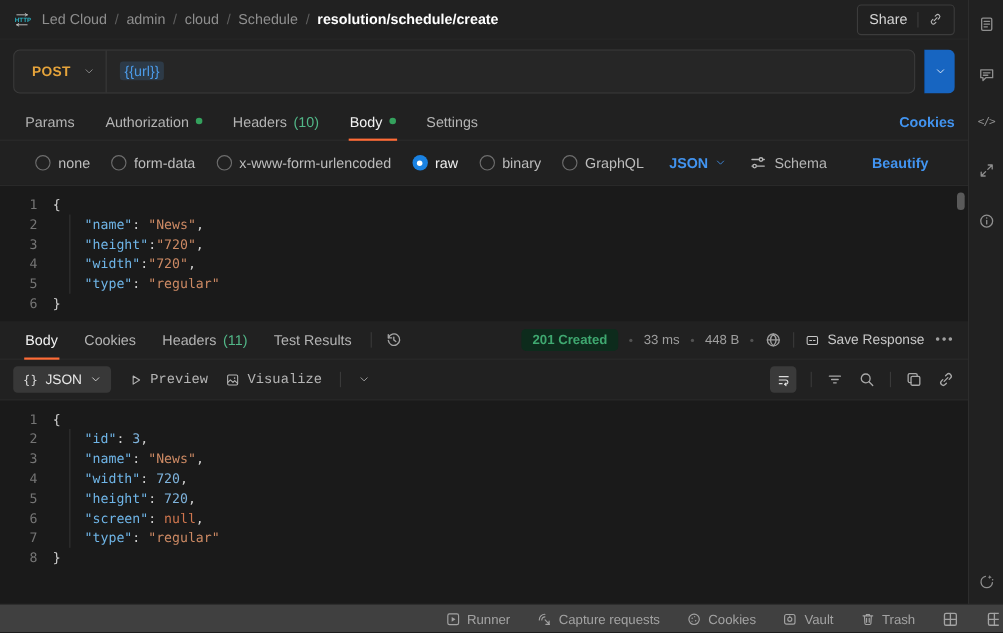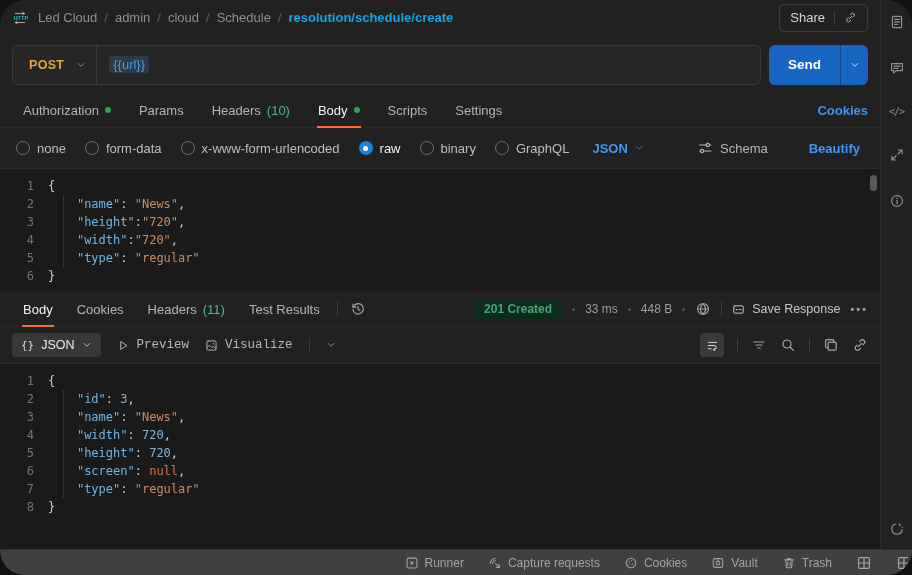--- a/index.html
+++ b/index.html
@@ -1,35 +1,35 @@
 <!DOCTYPE html>
 <html><head>
 <meta charset="utf-8">
 <style>
   * { margin:0; padding:0; box-sizing:border-box; }
   html,body { background:#111; }
   body { font-family:"Liberation Sans", sans-serif; }
-  #app { position:relative; width:912px; height:575px; background:#212121; overflow:hidden; color:#c9c9c9;border-radius:25px; }
+  #app { position:relative; width:912px; height:575px; background:#212121; overflow:hidden; color:#c9c9c9; }
 
   
   .icon { display:inline-flex; align-items:center; justify-content:center; flex:none; }
   .icon svg { width:16px; height:16px; stroke:currentColor; fill:none; stroke-width:1.2; stroke-linecap:round; stroke-linejoin:round; }
   .icon.sm svg { width:13px; height:13px; }
   .icon.xs svg { width:10px; height:10px; }
 
   
   #main { position:absolute; left:0; top:0; width:880px; height:549px; display:flex; flex-direction:column; }
   #side { position:absolute; right:0; top:0; width:32px; height:549px; border-left:1px solid #2d2d2d; display:flex; flex-direction:column; align-items:center; padding-top:14px; gap:30px; color:#8f8f8f; }
   #statusbar { position:absolute; left:0; bottom:0; width:912px; height:26px; background:#404040; border-top:1px solid #2e2e2e; display:flex; align-items:center; justify-content:flex-end; gap:24px; font-size:12px; color:#a3a3a3; padding-right:4px; overflow:hidden; }
 
   
   .header { height:36px; flex:none; display:flex; align-items:center; padding:0 12px; gap:10px; border-bottom:1px solid #272727; }
   .crumbs { display:flex; align-items:center; gap:7px; font-size:13px; color:#8f8f8f; white-space:nowrap; }
   .crumb-sep { color:#5f5f5f; }
-  .crumb-current { color:#0ea5e9; font-weight:700; }
+  .crumb-current { color:#ffffff; font-weight:700; }
   .share-btn { margin-left:auto; height:28px; border:1px solid #3c3c3c; border-radius:4px; display:flex; align-items:center; padding:0 10px; gap:9px; color:#d4d4d4; font-size:13px; }
   .share-btn .vsep { width:1px; height:14px; background:#3c3c3c; }
   .share-btn .icon { color:#b9b9b9; }
 
   
   .urlrow { height:57px; flex:none; display:flex; align-items:center; padding:0 12px; gap:8px;text-align:center; }
   .urlbar { flex:1; height:40px; background:#262626; border:1px solid #3a3a3a; border-radius:6px; display:flex; align-items:center; overflow:hidden; }
   .method { color:#e6a43b; font-weight:700; font-size:12.5px; padding:0 12px 0 16px; letter-spacing:.3px; }
   .method-chev { color:#9a9a9a; padding-right:10px; }
   .urlbar .vsep { width:1px; height:40px; background:#3a3a3a; }
@@ -44,21 +44,21 @@
   .tabsrow { height:35px; flex:none; display:flex; align-items:stretch; padding:0 12px; border-bottom:1px solid #2b2b2b; font-size:13px; }
   .tabs { display:flex; gap:6px; }
   .tab { position:relative; display:flex; align-items:center; gap:6px; padding:0 11px; color:#b4b4b4; cursor:default; }
   .tab.active { color:#f3f3f3; }
   .tab.active::after { content:""; position:absolute; left:10px; right:10px; bottom:-1px; height:2px; background:#ff6c37; }
   .tab .count { color:#52b788; }
   .tab .dot { width:6px; height:6px; border-radius:50%; background:#34a15d; }
   .cookies-link { margin-left:auto; align-self:center; color:#4294f0; font-weight:600; }
 
   
-  .bodyrow { height:40px; flex:none; display:flex; align-items:center; padding:0 16px; gap:19px; font-size:13px; }
+  .bodyrow { height:40px; flex:none; display:flex; align-items:center; padding:0 32px; gap:19px; font-size:13px; }
   .radio { display:flex; align-items:center; gap:7px; color:#bdbdbd; }
   .radio .rc { width:14px; height:14px; border-radius:50%; border:1.5px solid #6e6e6e; flex:none; }
   .radio.sel { color:#f0f0f0; }
   .radio.sel .rc { border:none; background:#1a82e2; position:relative; }
   .radio.sel .rc::after { content:""; position:absolute; left:4.5px; top:4.5px; width:5px; height:5px; border-radius:50%; background:#fff; }
   .lang-dd { display:flex; align-items:center; gap:6px; color:#4294f0; font-weight:600; margin-left:4px; }
   .schema { margin-left:auto; display:flex; align-items:center; gap:7px; color:#b5b5b5; }
   .beautify { color:#4294f0; font-weight:600; margin-left:22px; margin-right:4px; }
 
   
@@ -153,48 +153,44 @@
             <svg viewBox="0 0 16 16" stroke-width="1.8">
               <path d="M3.5 5.5L8 10l4.5-4.5"></path>
             </svg>
           </span>
         <span class="vsep"></span>
         <div class="urlval">
           <span class="url-var">{{url}}</span>
         </div>
       </div>
       <div class="sendwrap">
-        <span class="send-main">Send</span>
         <span class="send-chev icon xs" id="send-chev-slot">
             <svg viewBox="0 0 16 16" stroke-width="1.8">
               <path d="M3.5 5.5L8 10l4.5-4.5"></path>
             </svg>
           </span>
       </div>
     </div>
 
     <div class="tabsrow">
       <div class="tabs" id="req-tabs">
           <div class="tab">
+            <span>Params</span>
+          </div>
+          <div class="tab">
             <span>Authorization</span>
             <span class="dot"></span>
-          </div>
-          <div class="tab">
-            <span>Params</span>
           </div>
           <div class="tab">
             <span>Headers</span>
             <span class="count">(10)</span>
           </div>
           <div class="tab active">
             <span>Body</span>
             <span class="dot"></span>
-          </div>
-          <div class="tab">
-            <span>Scripts</span>
           </div>
           <div class="tab">
             <span>Settings</span>
           </div>
         </div>
       <span class="cookies-link">Cookies</span>
     </div>
 
     <div class="bodyrow">
       <span id="mode-slot" style="display:flex;gap:19px;align-items:center;">

